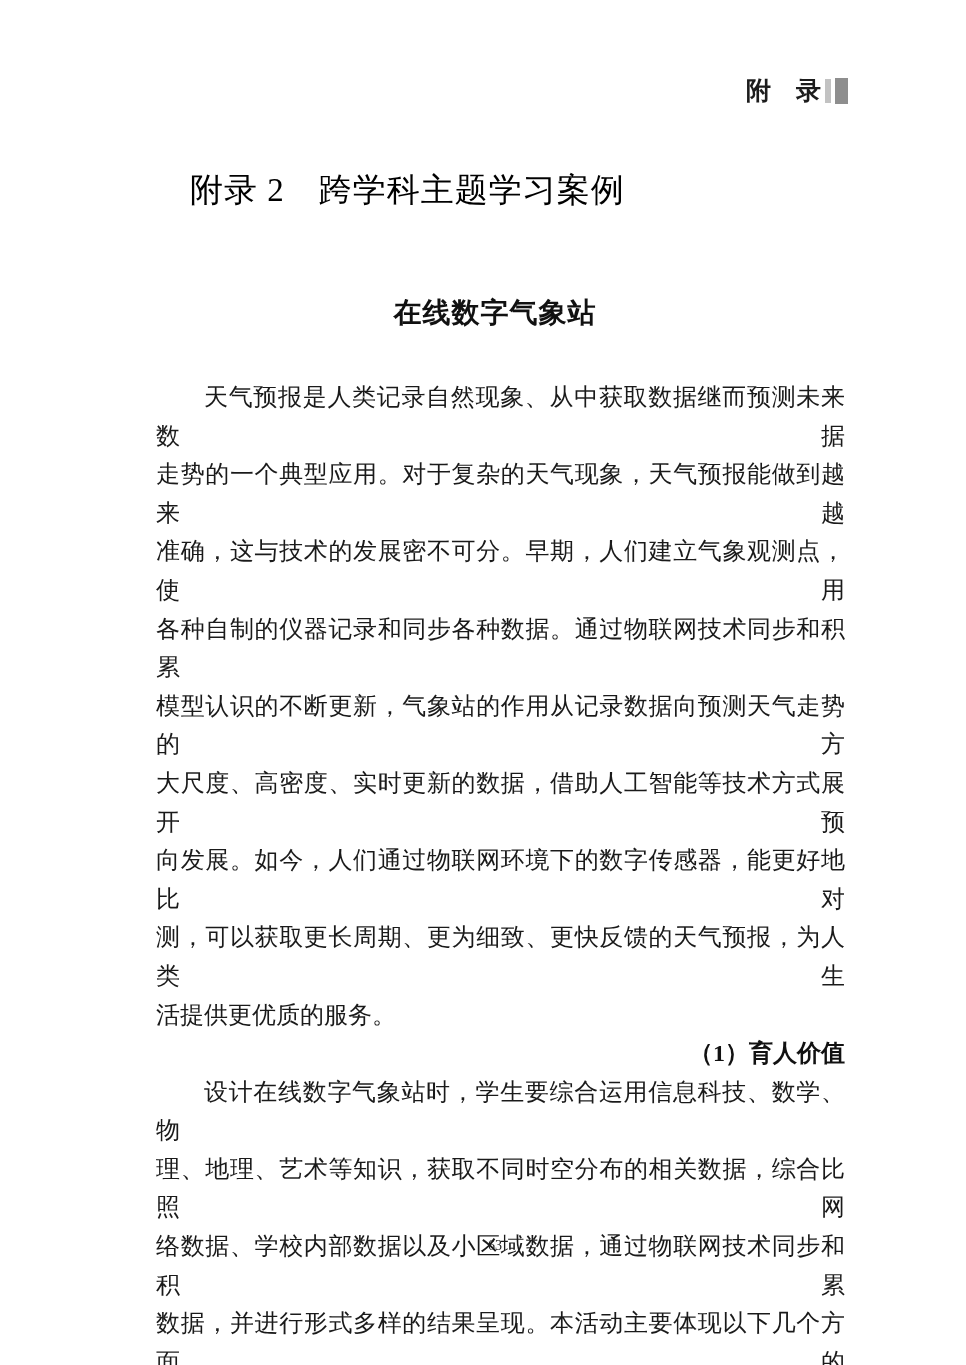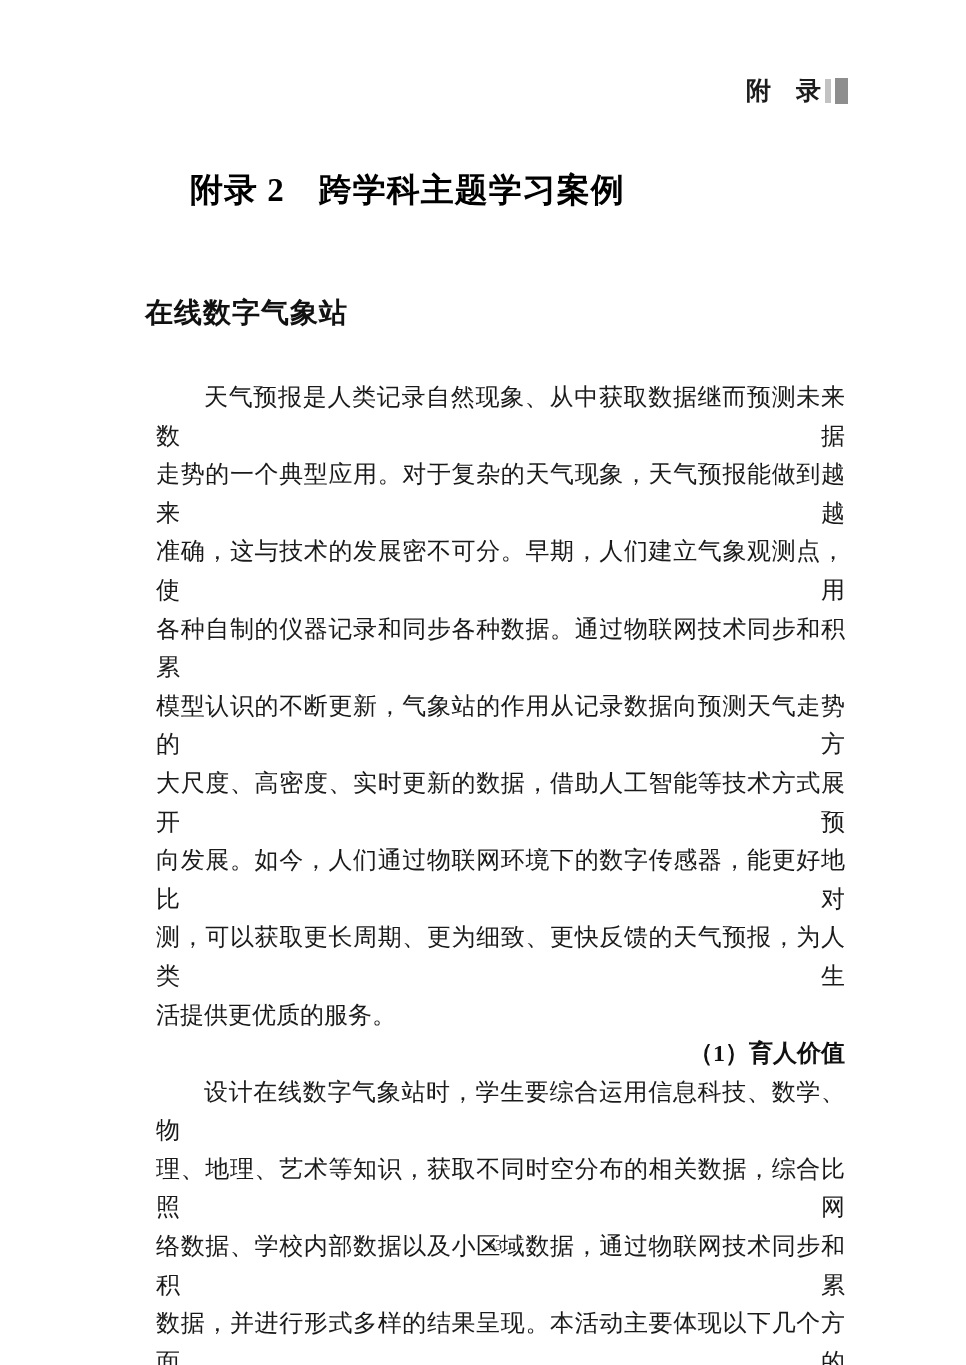--- a/index.html
+++ b/index.html
@@ -17,26 +17,27 @@
     display:flex;align-items:center;
     font-weight:bold;font-size:25px;line-height:26px;
     color:#1c1c1c;
   }
   .runhead .bar{display:inline-block;margin-left:4px;}
   .bar-light{width:6px;height:24px;background:#c2c2c2;}
   .bar-dark{width:13px;height:26px;background:#8e8e8e;}
   
   .app-title{
     position:absolute;left:190px;top:168px;
-    font-size:33px;font-weight:bold;color:#000;
+    font-size:33px;font-weight:normal;color:#000;
     letter-spacing:1px;white-space:nowrap;
   }
   
   .case-title{
     position:absolute;left:145px;top:294px;width:700px;
+    text-align:center;
     font-family:"Liberation Sans","DejaVu Sans",sans-serif;
     font-size:28px;font-weight:bold;color:#111;
     letter-spacing:1px;
   }
   
   .bodycol{
     position:absolute;left:145px;top:378px;width:700px;
     font-size:24px;line-height:38.6px;
   }
   .line{min-height:38.6px;margin-left:11px;}

